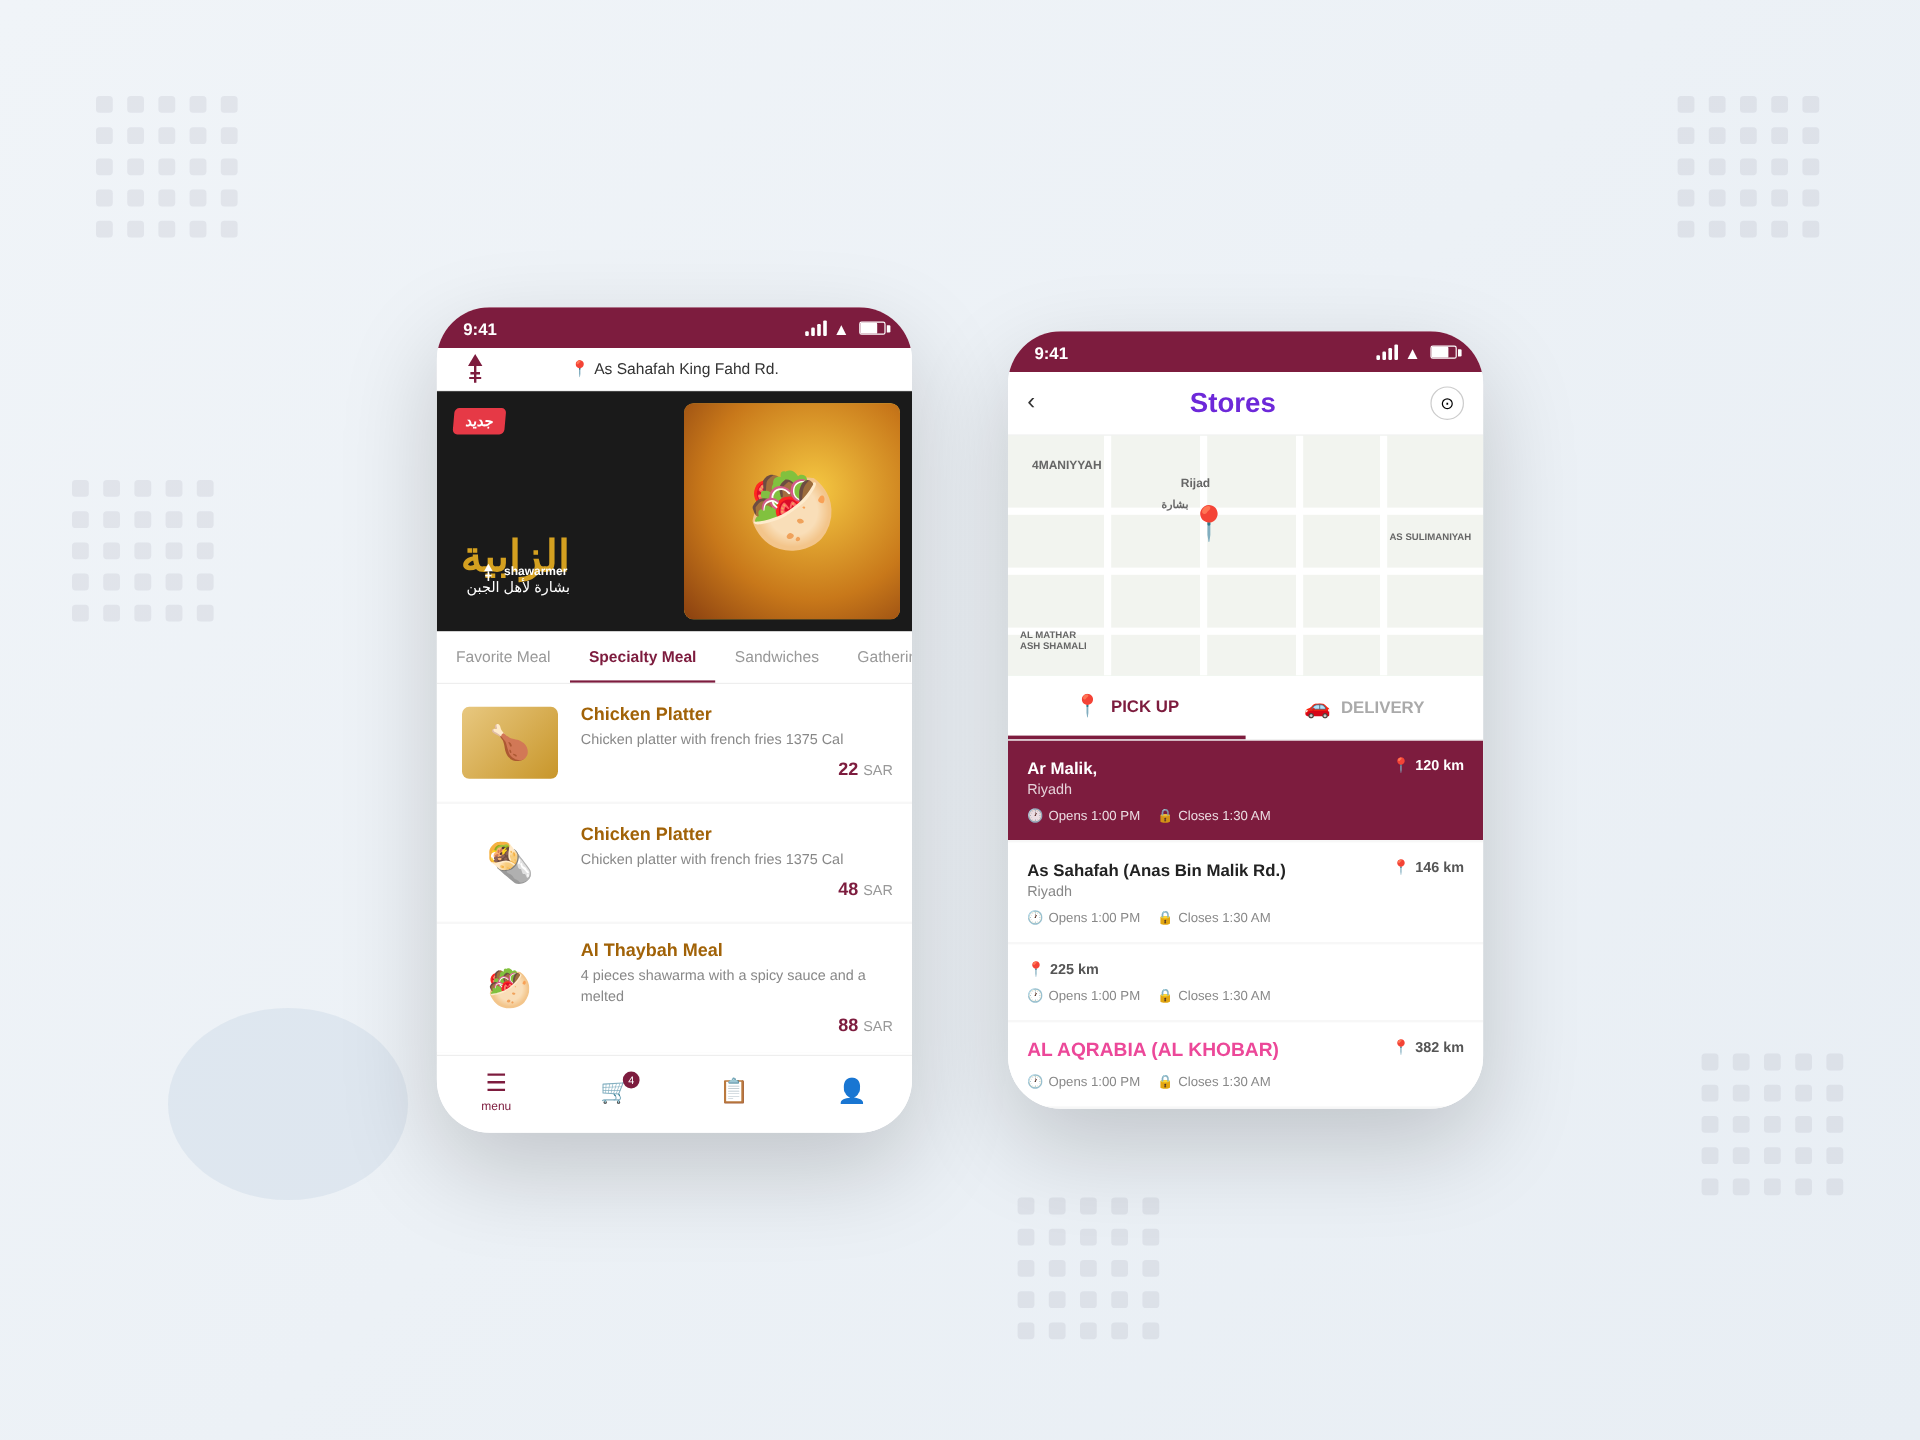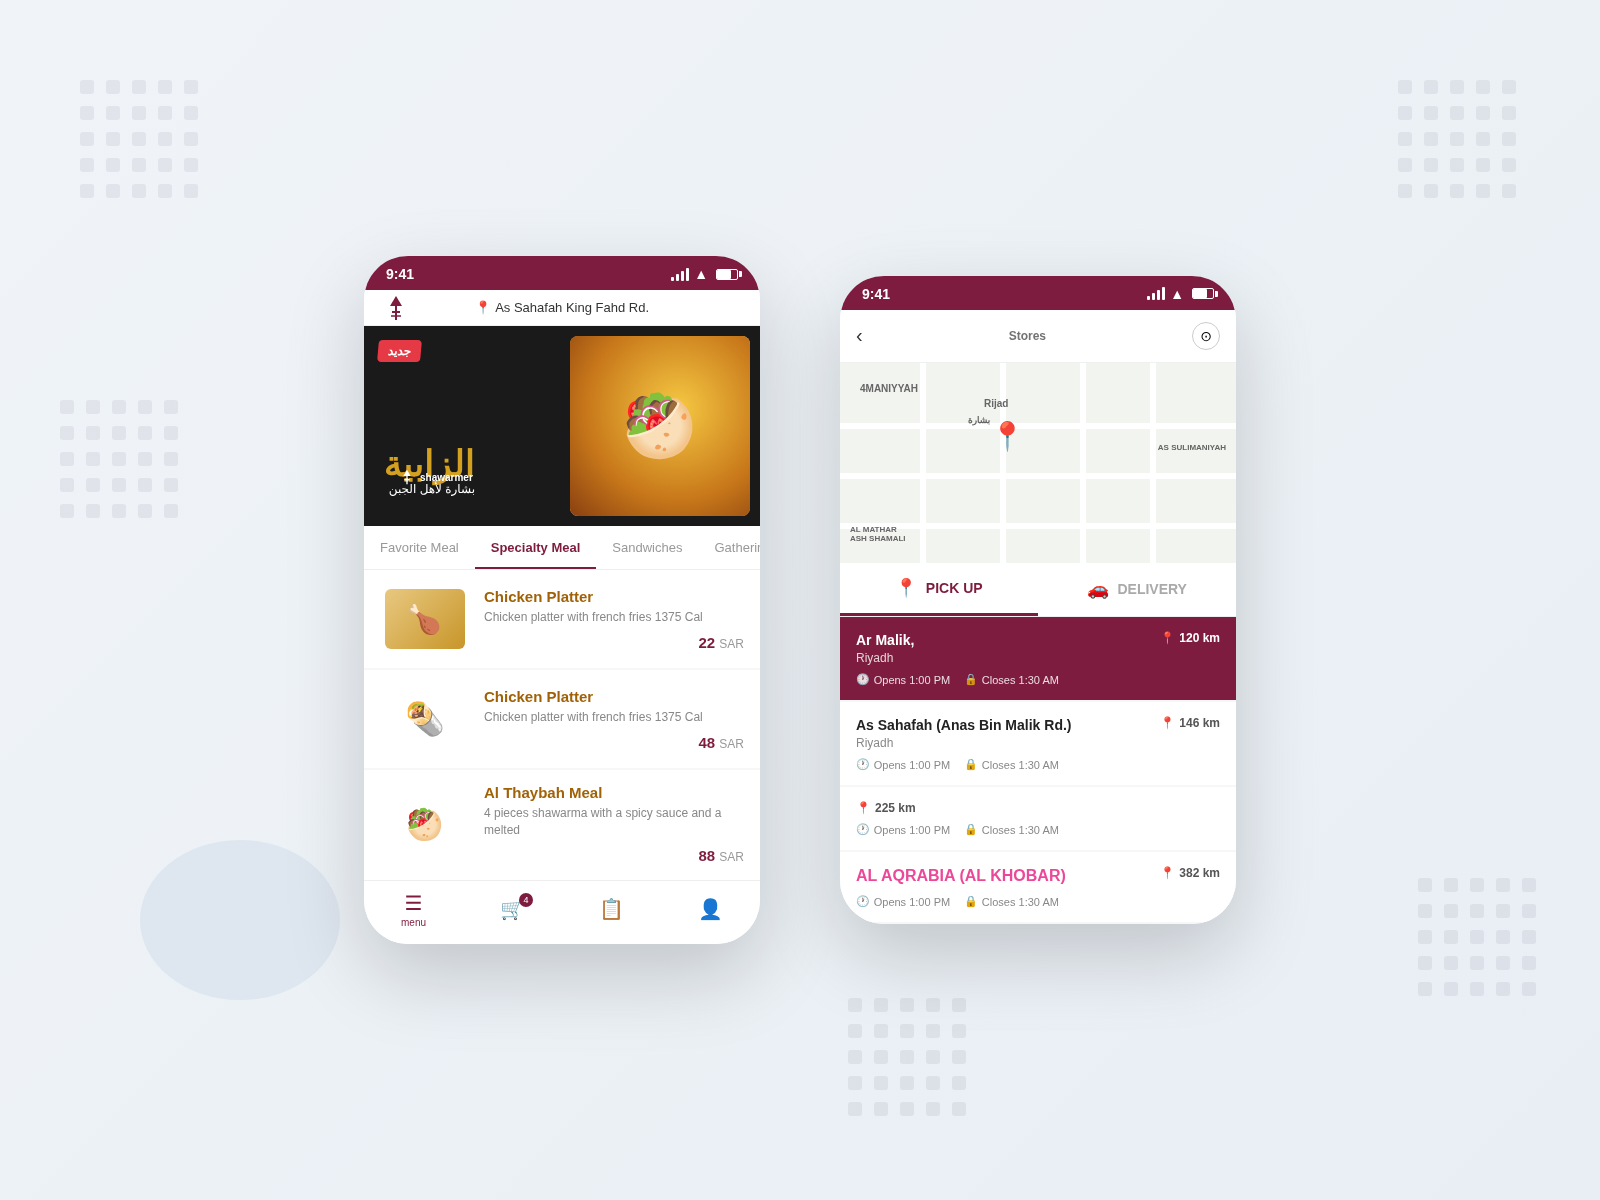--- a/index.html
+++ b/index.html
@@ -338,23 +338,23 @@
       justify-content: space-between;
       padding: 12px 16px;
       border-bottom: 1px solid #f0f0f0;
     }
     .back-btn {
       font-size: 20px;
       color: #333;
       cursor: pointer;
     }
     .stores-title {
-      font-size: 12px;
+      font-size: 23px;
       font-weight: 600;
-      color: #737373;
+      color: #6d28d9;
     }
     .location-target {
       width: 28px;
       height: 28px;
       border: 1.5px solid #ccc;
       border-radius: 50%;
       display: flex;
       align-items: center;
       justify-content: center;
       font-size: 14px;

